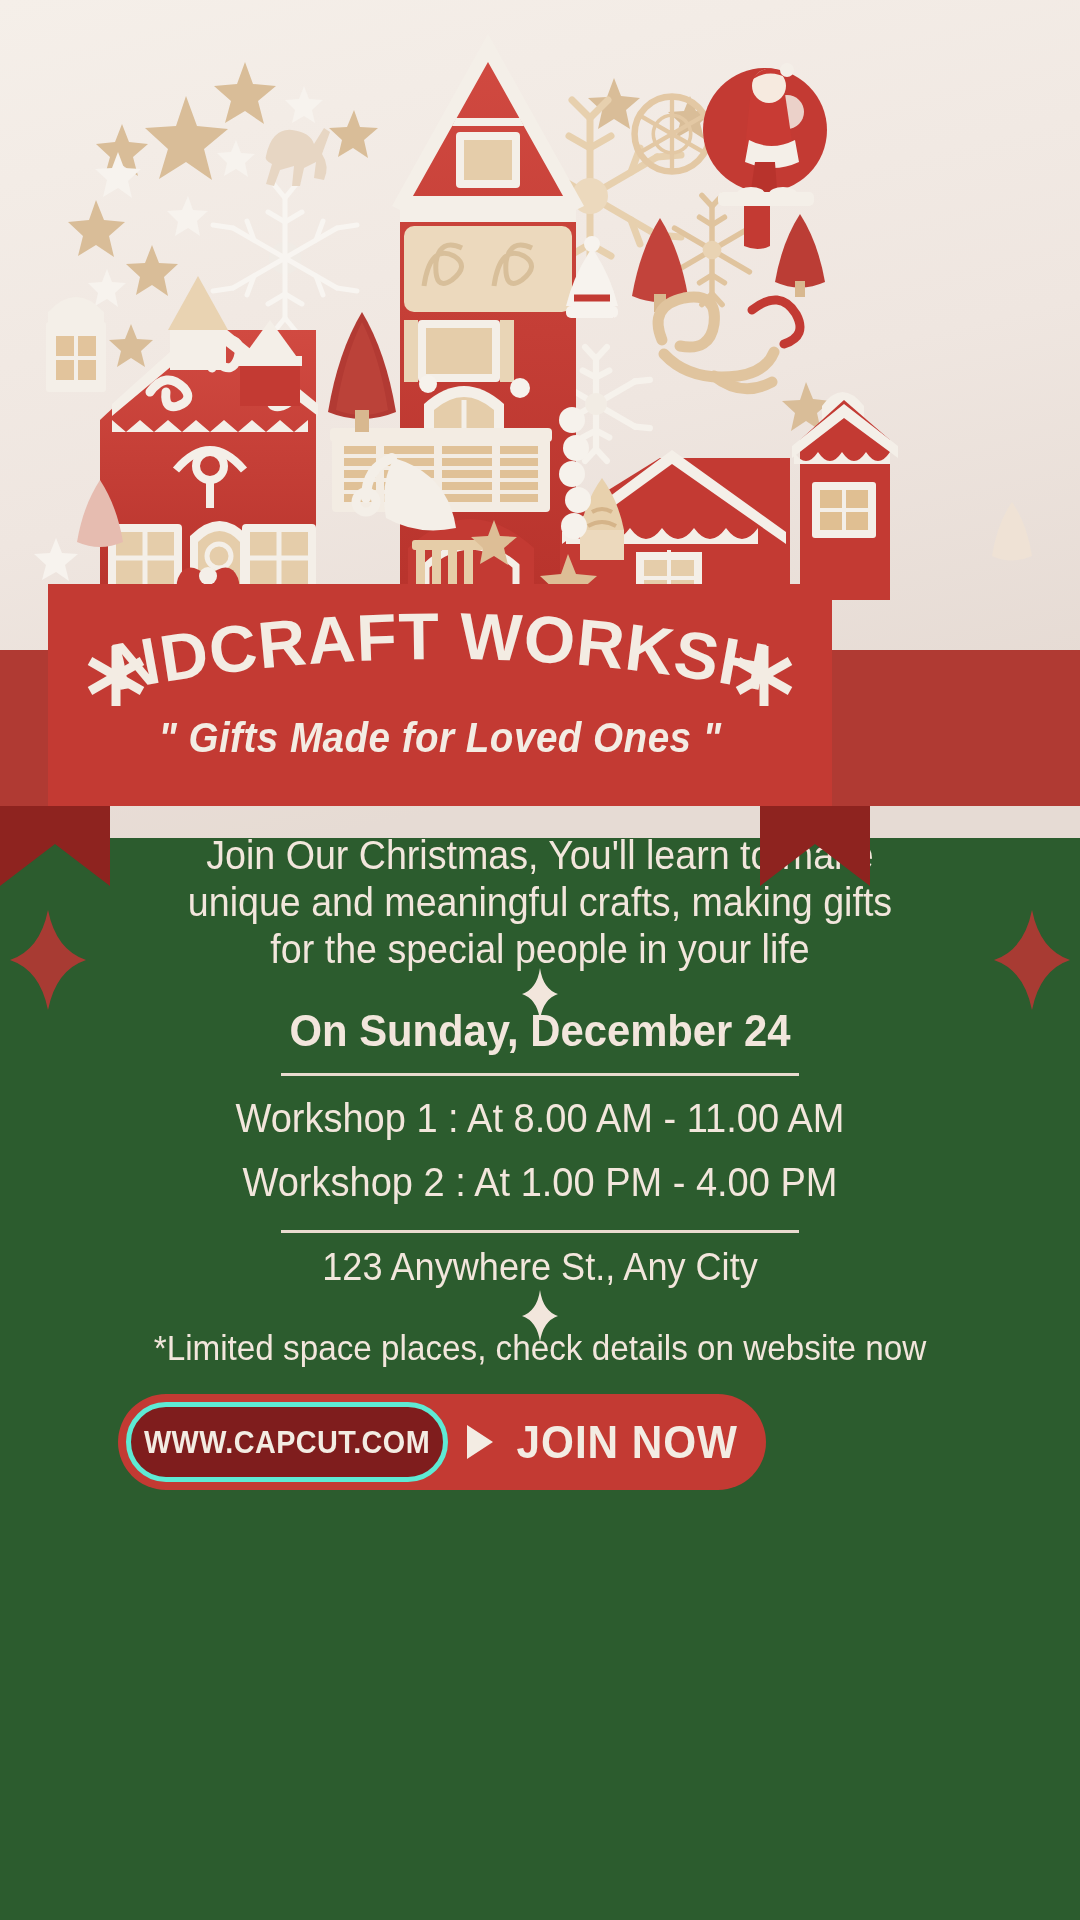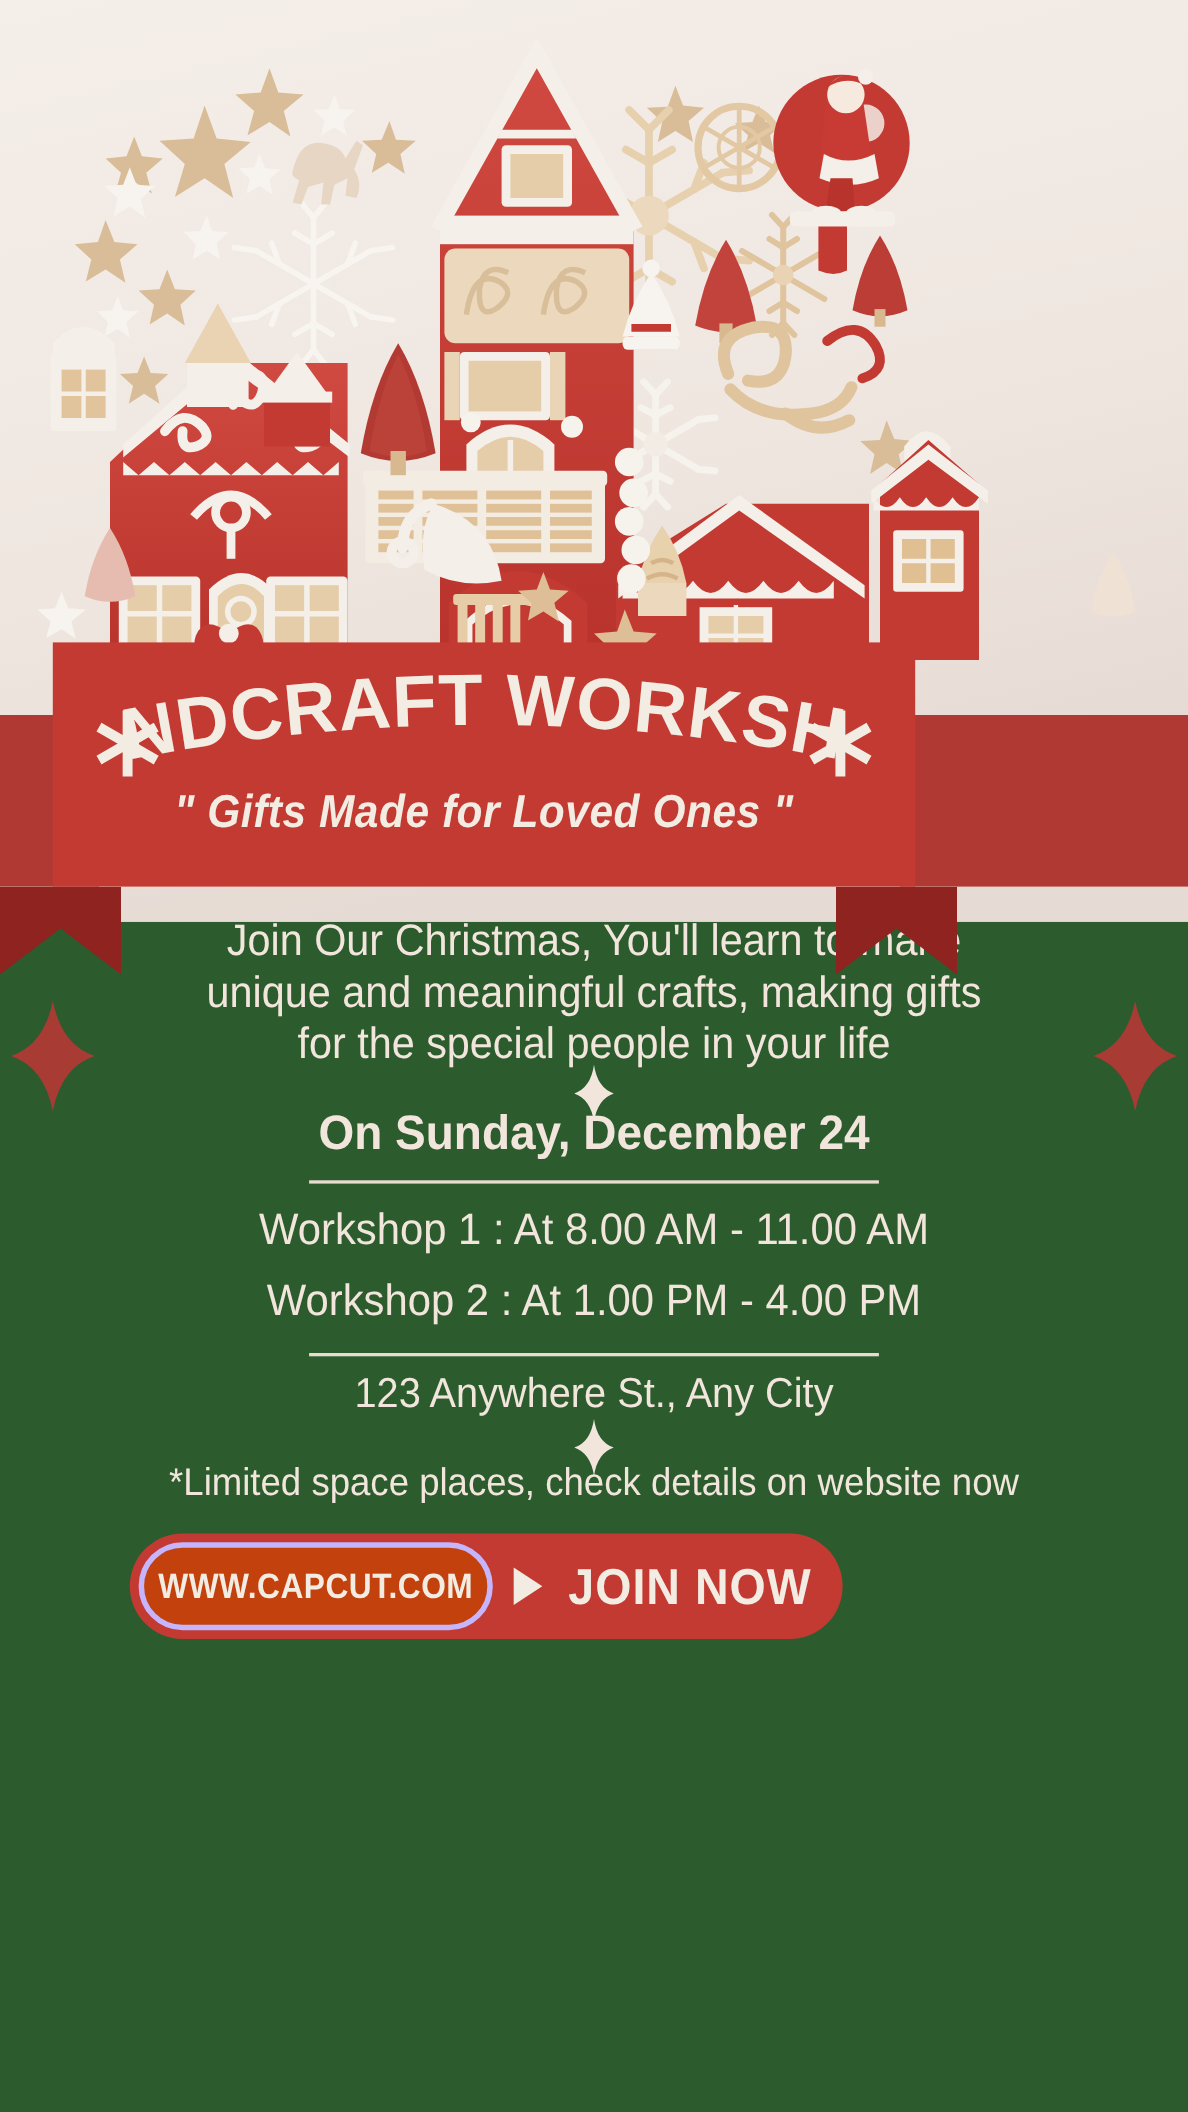--- a/index.html
+++ b/index.html
@@ -160,22 +160,22 @@
   #cta {
     position:absolute; left:118px; top:556px;
     width:648px; height:96px;
     background:#c33a33;
     border-radius:48px;
     display:flex; align-items:center;
   }
   #urlPill {
     margin-left:8px;
     width:322px; height:80px;
-    border:5px solid #c4b5fd;
-    background:#c2410c;
+    border:5px solid #5eead4;
+    background:#7f1d1d;
     border-radius:40px;
     display:flex; align-items:center; justify-content:center;
   }
   #urlPill span {
     color:#f3ece3;
     font-family:"Liberation Sans Narrow","Liberation Sans", sans-serif;
     font-weight:bold; font-size:32px;
     letter-spacing:0.5px;
     transform:scaleX(0.9);
   }

